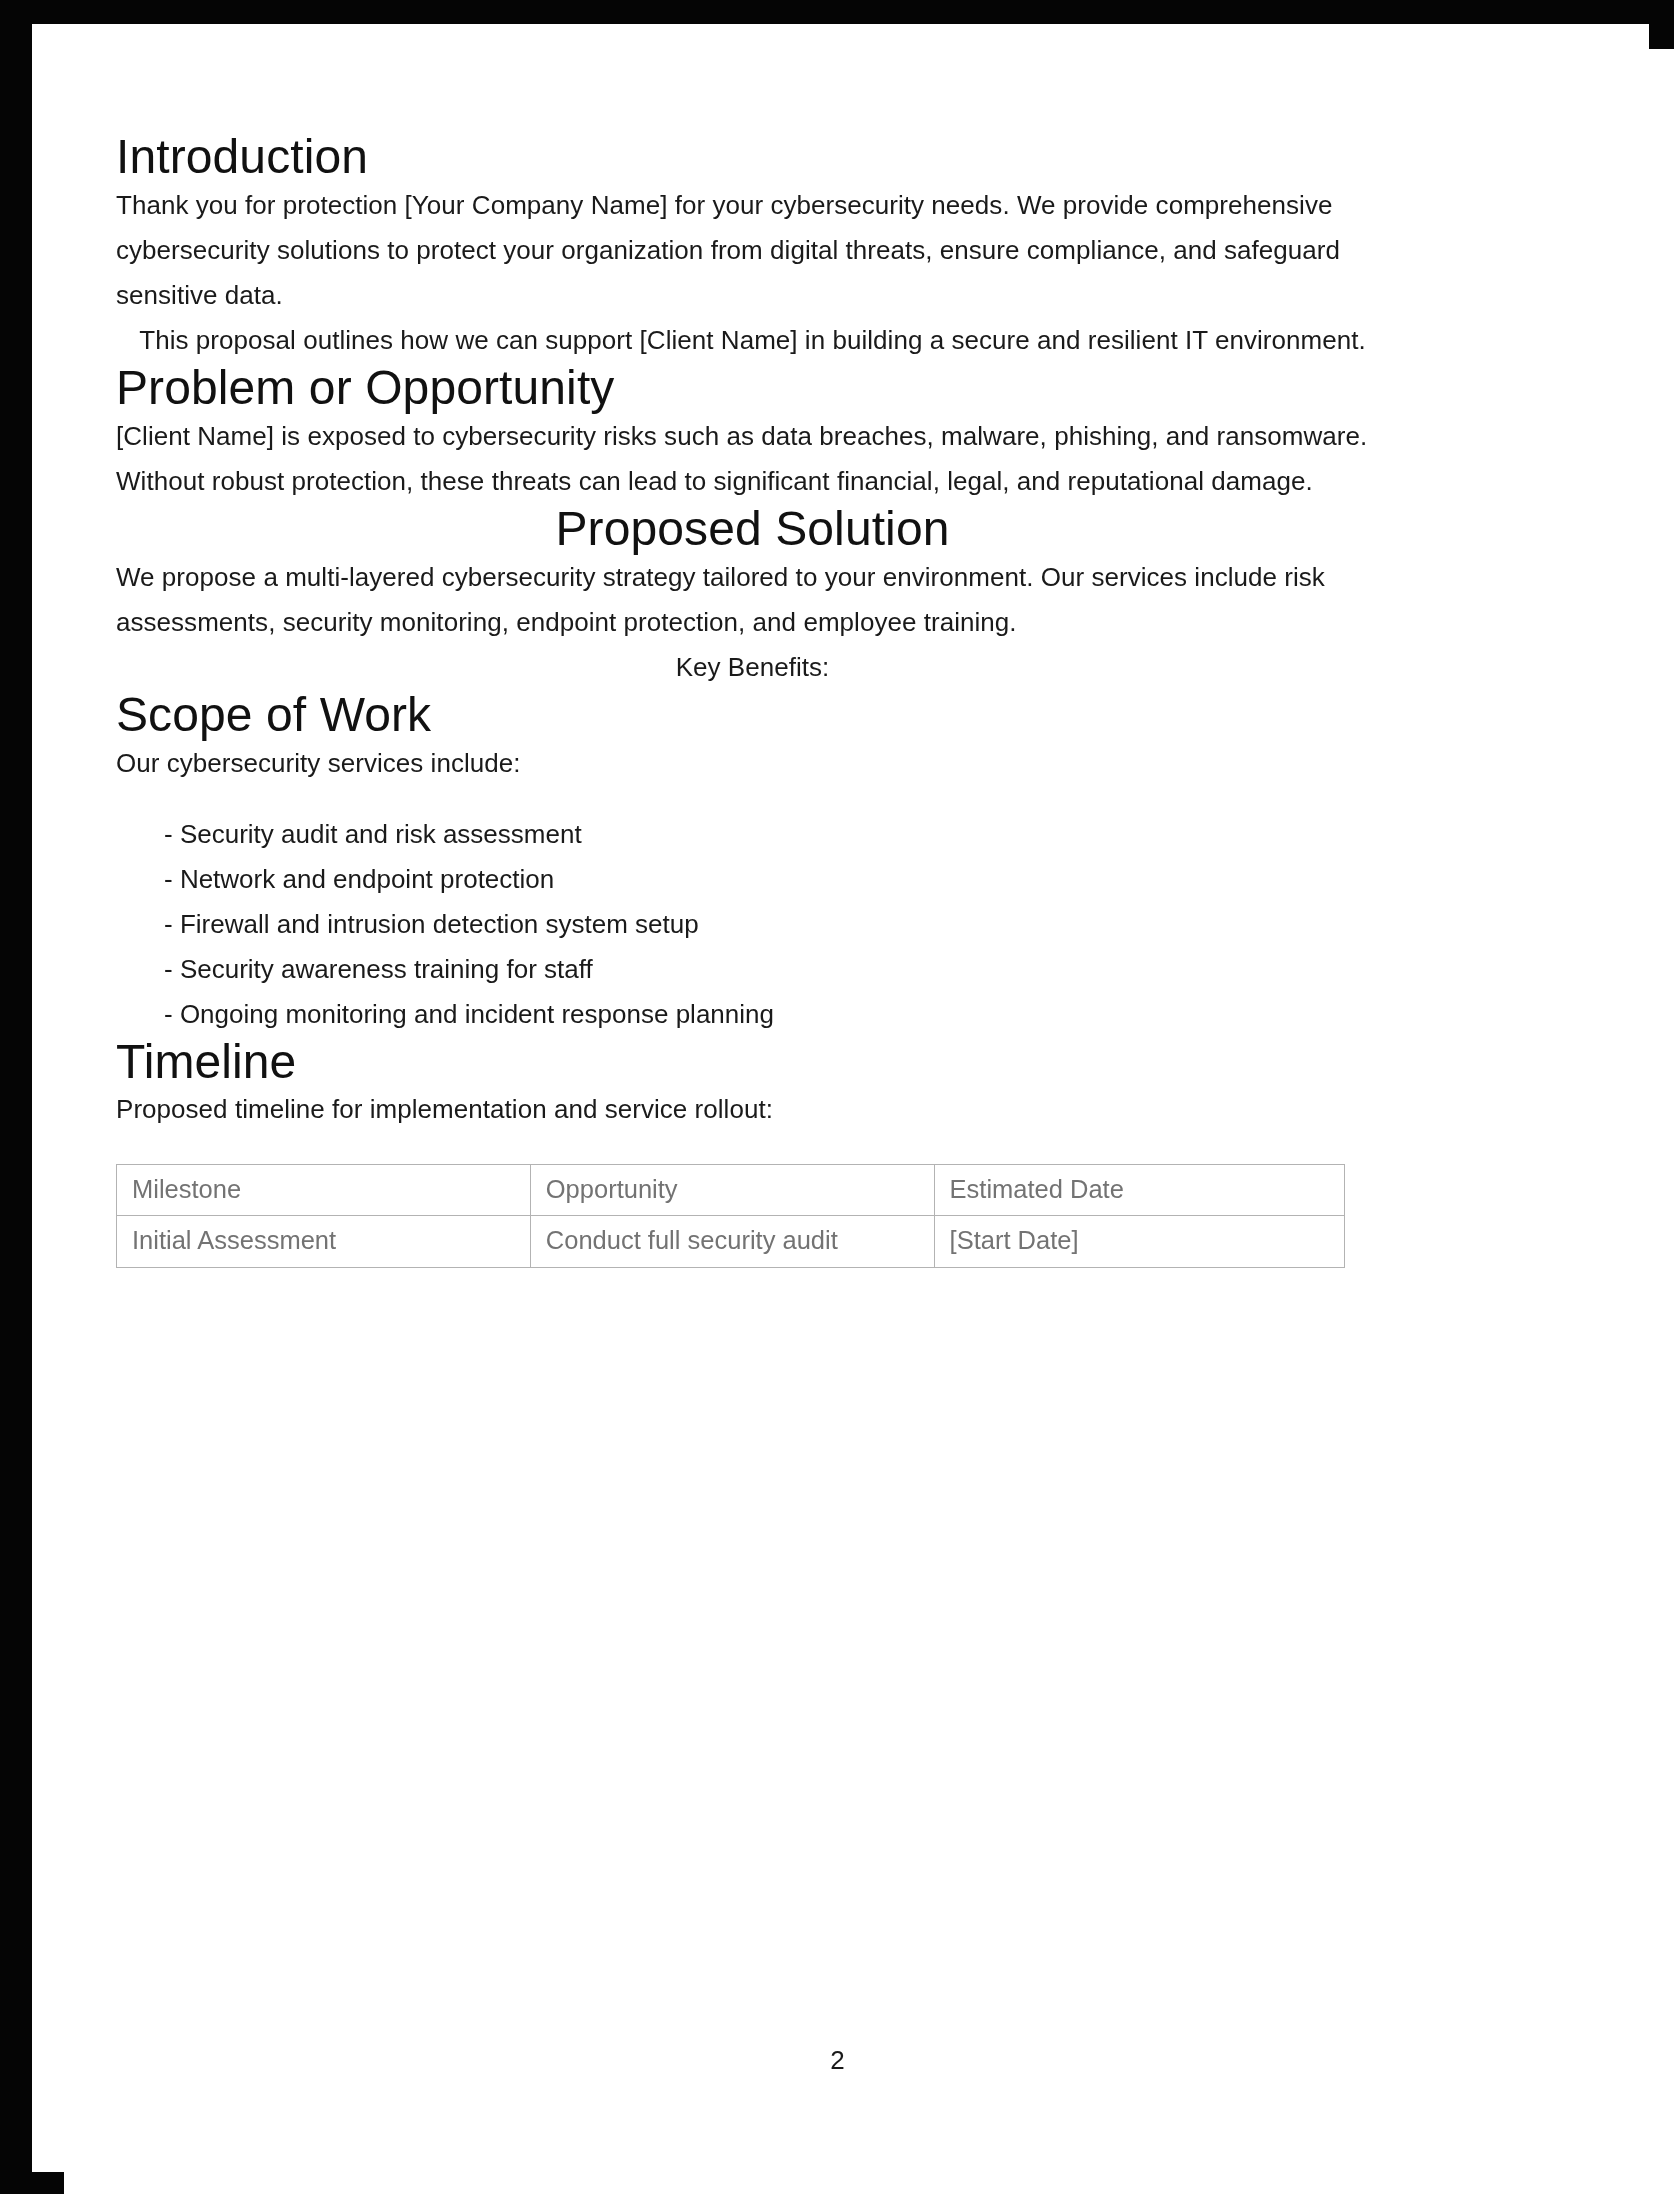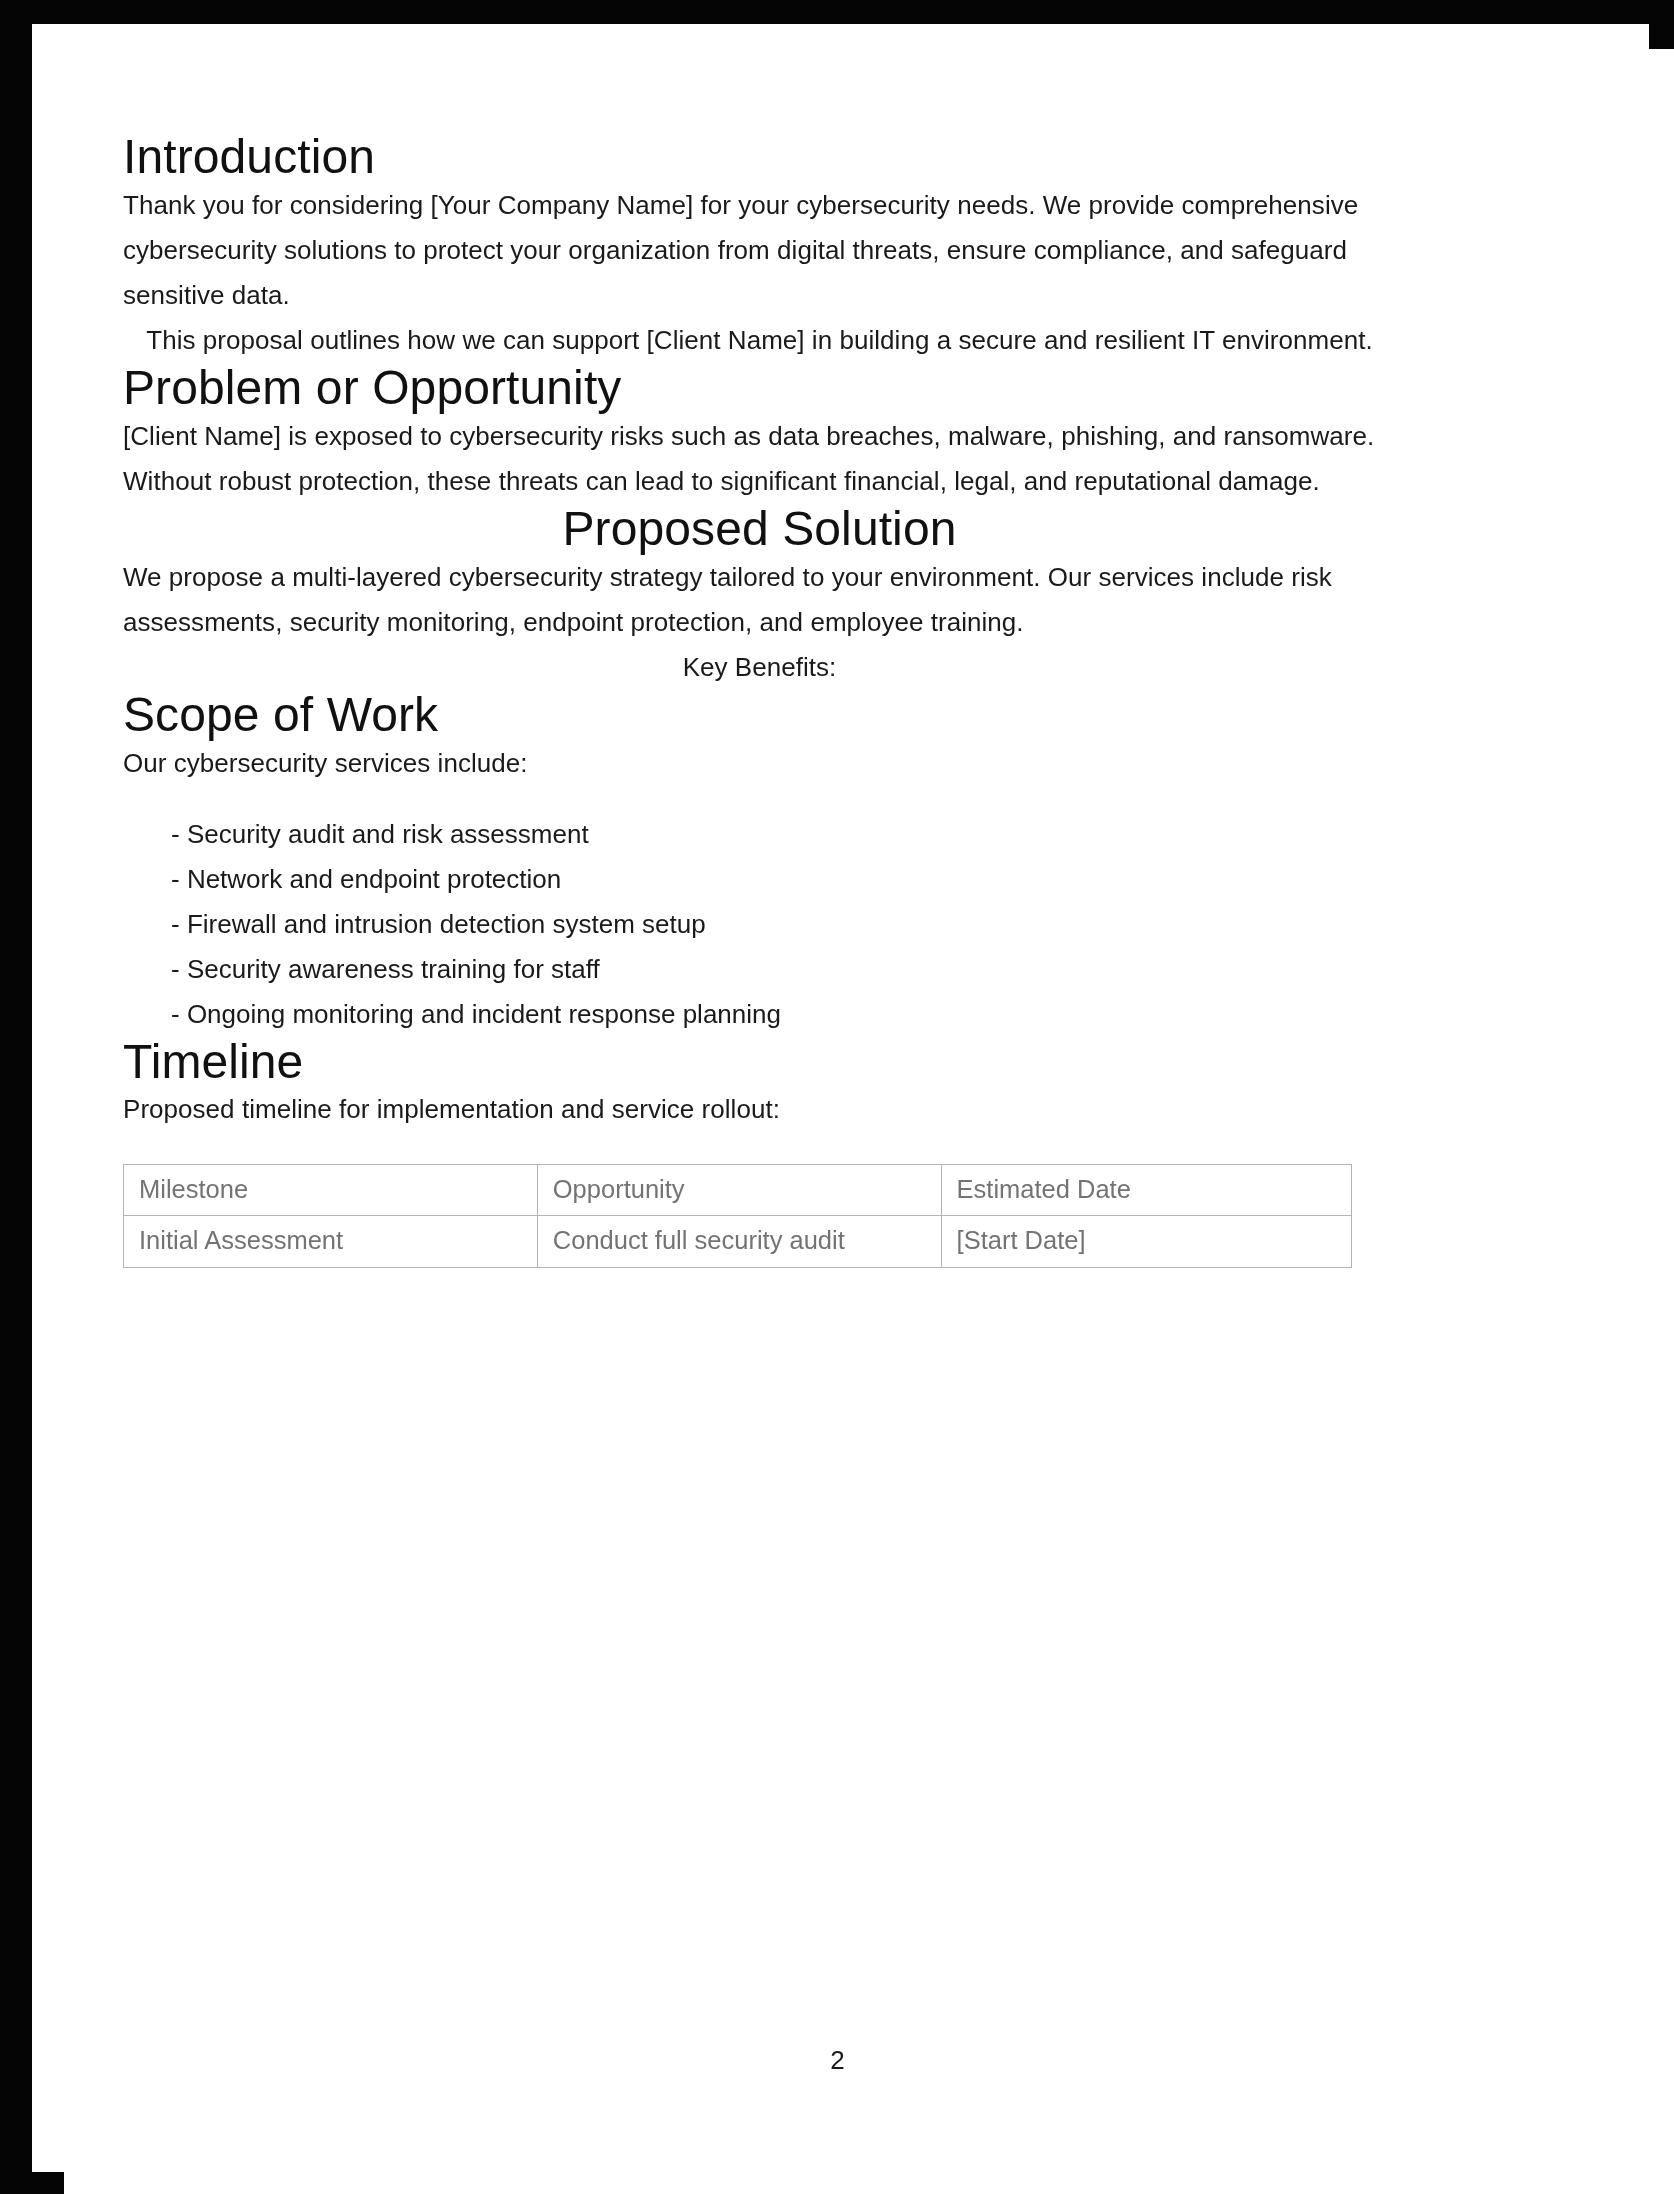--- a/index.html
+++ b/index.html
@@ -36,21 +36,21 @@
     left: 32px;
     top: 24.6px;
     width: 1617px;
     height: 2147px;
     background: #ffffff;
   }
 
   
   .content {
     position: absolute;
-    left: 123px;
+    left: 116px;
     top: 132px;
     width: 1273px;
   }
 
   h1.doc-heading {
     font-family: "Liberation Sans", sans-serif;
     font-weight: 400;
     font-size: 48px;
     line-height: 1.06;
     letter-spacing: 0.1px;
@@ -139,21 +139,21 @@
 <body>
 
 <div class="page-frame">
   <div class="page-sheet"></div>
 </div>
 
 <div class="content">
 
   <h1 class="doc-heading h-introduction">Introduction</h1>
 
-  <p class="body-text pad-after-heading">Thank you for considering [Your Company Name] for your cybersecurity needs. We provide comprehensive cybersecurity solutions to protect your organization from digital threats, ensure compliance, and safeguard sensitive data.</p>
+  <p class="body-text pad-after-heading">Thank you for protection [Your Company Name] for your cybersecurity needs. We provide comprehensive cybersecurity solutions to protect your organization from digital threats, ensure compliance, and safeguard sensitive data.</p>
 
   <p class="body-text para-gap">This proposal outlines how we can support [Client Name] in building a secure and resilient IT environment.</p>
 
   <h1 class="doc-heading h-problem">Problem or Opportunity</h1>
 
   <p class="body-text pad-after-heading">[Client Name] is exposed to cybersecurity risks such as data breaches, malware, phishing, and ransomware. Without robust protection, these threats can lead to significant financial, legal, and reputational damage.</p>
 
   <h1 class="doc-heading h-solution">Proposed Solution</h1>
 
   <p class="body-text pad-after-heading">We propose a multi-layered cybersecurity strategy tailored to your environment. Our services include risk assessments, security monitoring, endpoint protection, and employee training.</p>

